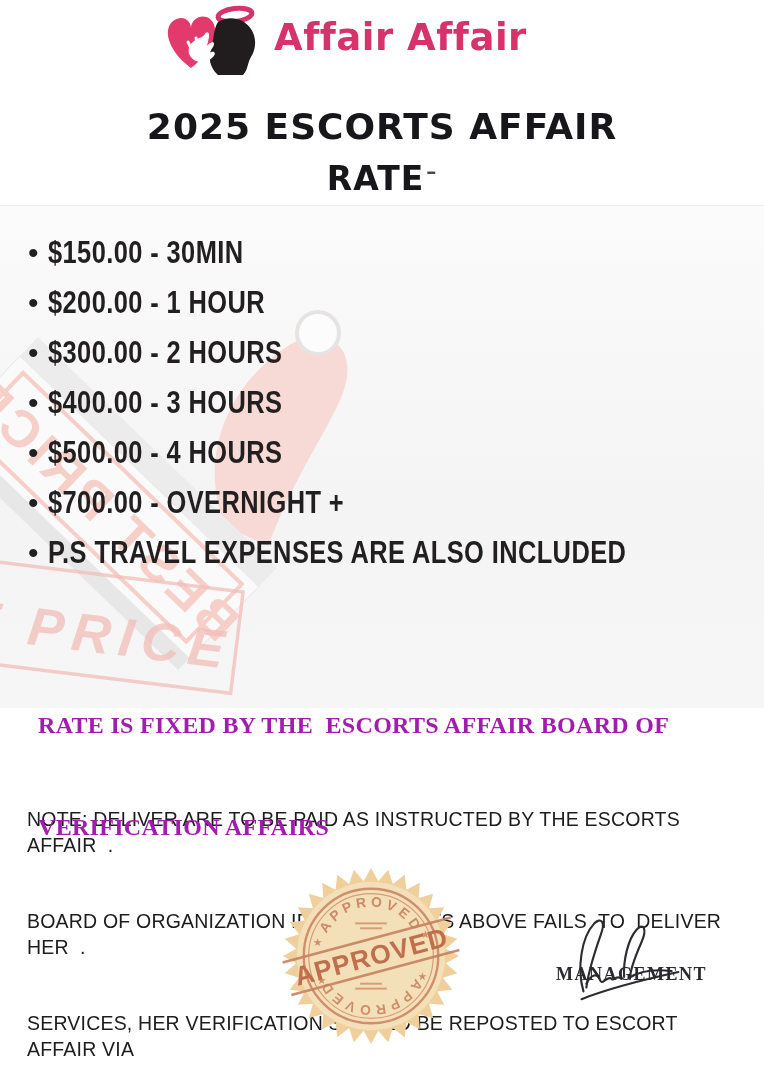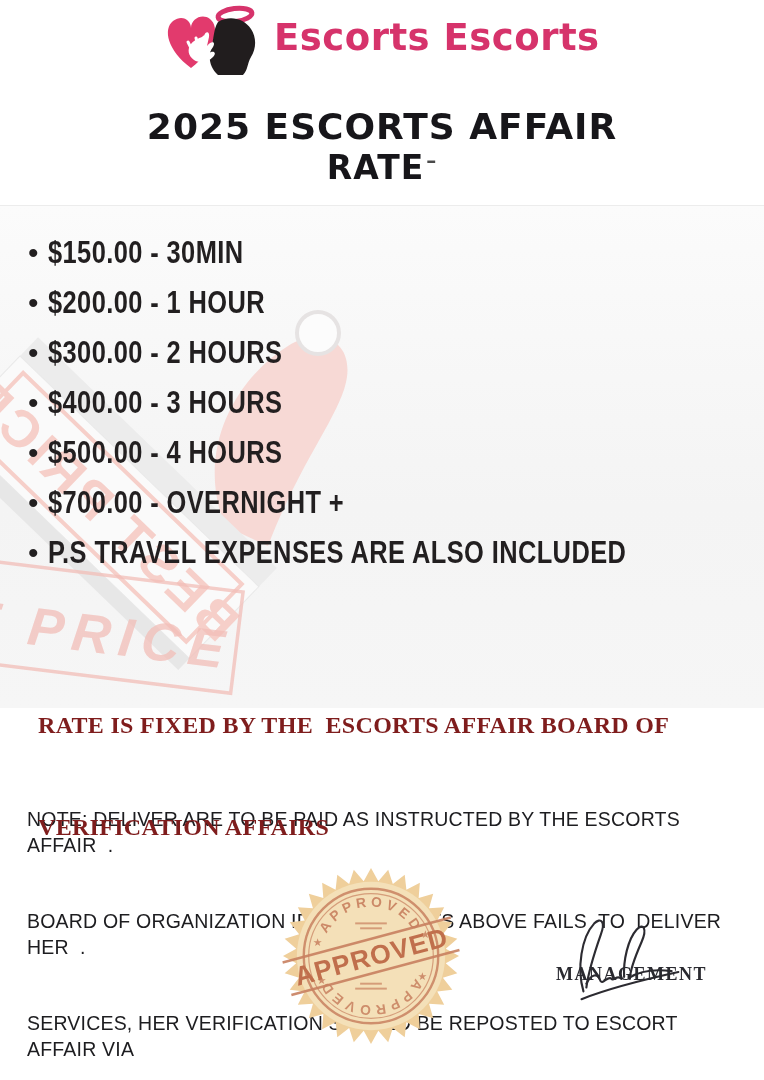--- a/index.html
+++ b/index.html
@@ -8,21 +8,21 @@
 
   
   .logo-mark{position:absolute;left:160px;top:2px;width:108px;height:76px;}
   .logo-text{position:absolute;left:274px;top:16px;font-size:37px;font-weight:bold;
              letter-spacing:.5px;font-family:"DejaVu Sans",sans-serif;}
 
   
   .title1{position:absolute;left:0;top:106px;width:764px;text-align:center;
           font-family:"DejaVu Sans",sans-serif;font-weight:bold;font-size:36px;
           letter-spacing:1px;color:#17161a;}
-  .title2{position:absolute;left:0;top:148px;width:764px;text-align:center;
+  .title2{position:absolute;left:0;top:159px;width:764px;text-align:center;
           font-family:"DejaVu Sans",sans-serif;font-weight:bold;font-size:33px;
           letter-spacing:1px;color:#17161a;}
   .title-dash{display:inline-block;transform:translateY(-12px);font-size:20px;
               font-weight:bold;color:#4a4a4a;margin-left:2px;}
 
   
   .photo-band{position:absolute;left:0;top:205px;width:764px;height:502px;
               background:linear-gradient(180deg,#fbfbfb 0%,#f4f4f4 60%,#f6f6f6 100%);
               border-top:1px solid #ececec;}
   .stamp-photo,.impression{position:absolute;pointer-events:none;}
@@ -34,21 +34,21 @@
   .rates li{display:flex;align-items:center;height:50px;color:#221f20;}
   .bullet{width:20px;font-size:30px;line-height:50px;color:#221f20;}
   .rate-text{display:inline-block;transform:scaleX(.82);transform-origin:left center;
              font-weight:bold;font-size:31px;letter-spacing:.5px;white-space:pre;
              font-family:"Liberation Sans",sans-serif;}
   .ps-lines{display:flex;}
   .ps-lines .rate-text{line-height:50px;}
   .ps-indent{margin-left:16px;}
 
   
-  .statement{position:absolute;left:38px;top:640px;z-index:2;color:#7f1d1d;
+  .statement{position:absolute;left:38px;top:640px;z-index:2;color:#a21caf;
              font-family:"Liberation Serif",serif;font-weight:bold;font-size:24px;
              line-height:34px;letter-spacing:.3px;white-space:pre-wrap;}
 
   
   .note{position:absolute;left:27px;top:756px;width:720px;color:#1d1d20;
         font-size:19.5px;line-height:25.5px;letter-spacing:.2px;white-space:pre-wrap;}
 
   
   .seal{position:absolute;left:282px;top:866px;width:178px;height:180px;}
 
@@ -63,21 +63,21 @@
 
 <div class="page">
 
   <svg class="logo-mark" viewBox="0 0 108 76">
     <ellipse cx="75" cy="13" rx="17" ry="6.5" fill="none" stroke="#d6336b" stroke-width="5" transform="rotate(-7 75 13)"></ellipse>
     <path d="M31,66 C7,48 3,27 13,19 C22,12 31,18 31,26 C31,17 42,11 50,17 C60,25 56,47 31,66 Z" fill="#e23a6d"></path>
     <path d="M58,20 C69,13 84,16 91,27 C97,36 96,47 91,55 C87,62 88,68 83,73 L58,73 C50,66 48,56 51,47 C54,38 53,28 58,20 Z" fill="#211d1e"></path>
     <path d="M44,34 C46,28 50,30 49,35 L47,44 C52,38 56,40 53,45 L49,51 C54,48 57,51 53,55 C48,60 40,62 34,58 C28,54 27,47 31,42 C35,37 40,36 44,34 Z" fill="#ffffff"></path>
     <path d="M36,56 L28,40 M41,54 L36,36 M46,53 L44,35" stroke="#ffffff" stroke-width="3" stroke-linecap="round" fill="none"></path>
   </svg>
-  <div class="logo-text" style="color:#d6336b">Escorts Escorts</div>
+  <div class="logo-text" style="color:#d6336b">Affair Affair</div>
 
   <div class="title1">2025 ESCORTS AFFAIR</div>
   <div class="title2">
     <span>RATE</span><span class="title-dash">–</span>
   </div>
 
   <div class="photo-band">
 
     <svg class="stamp-photo" width="440" height="400" viewBox="0 0 440 400" style="left:0;top:85px;">
       <path d="M225,235 C195,160 235,88 288,55 C318,36 352,48 347,86 C342,122 300,170 268,255 Z" fill="#f7d9d5"></path>

